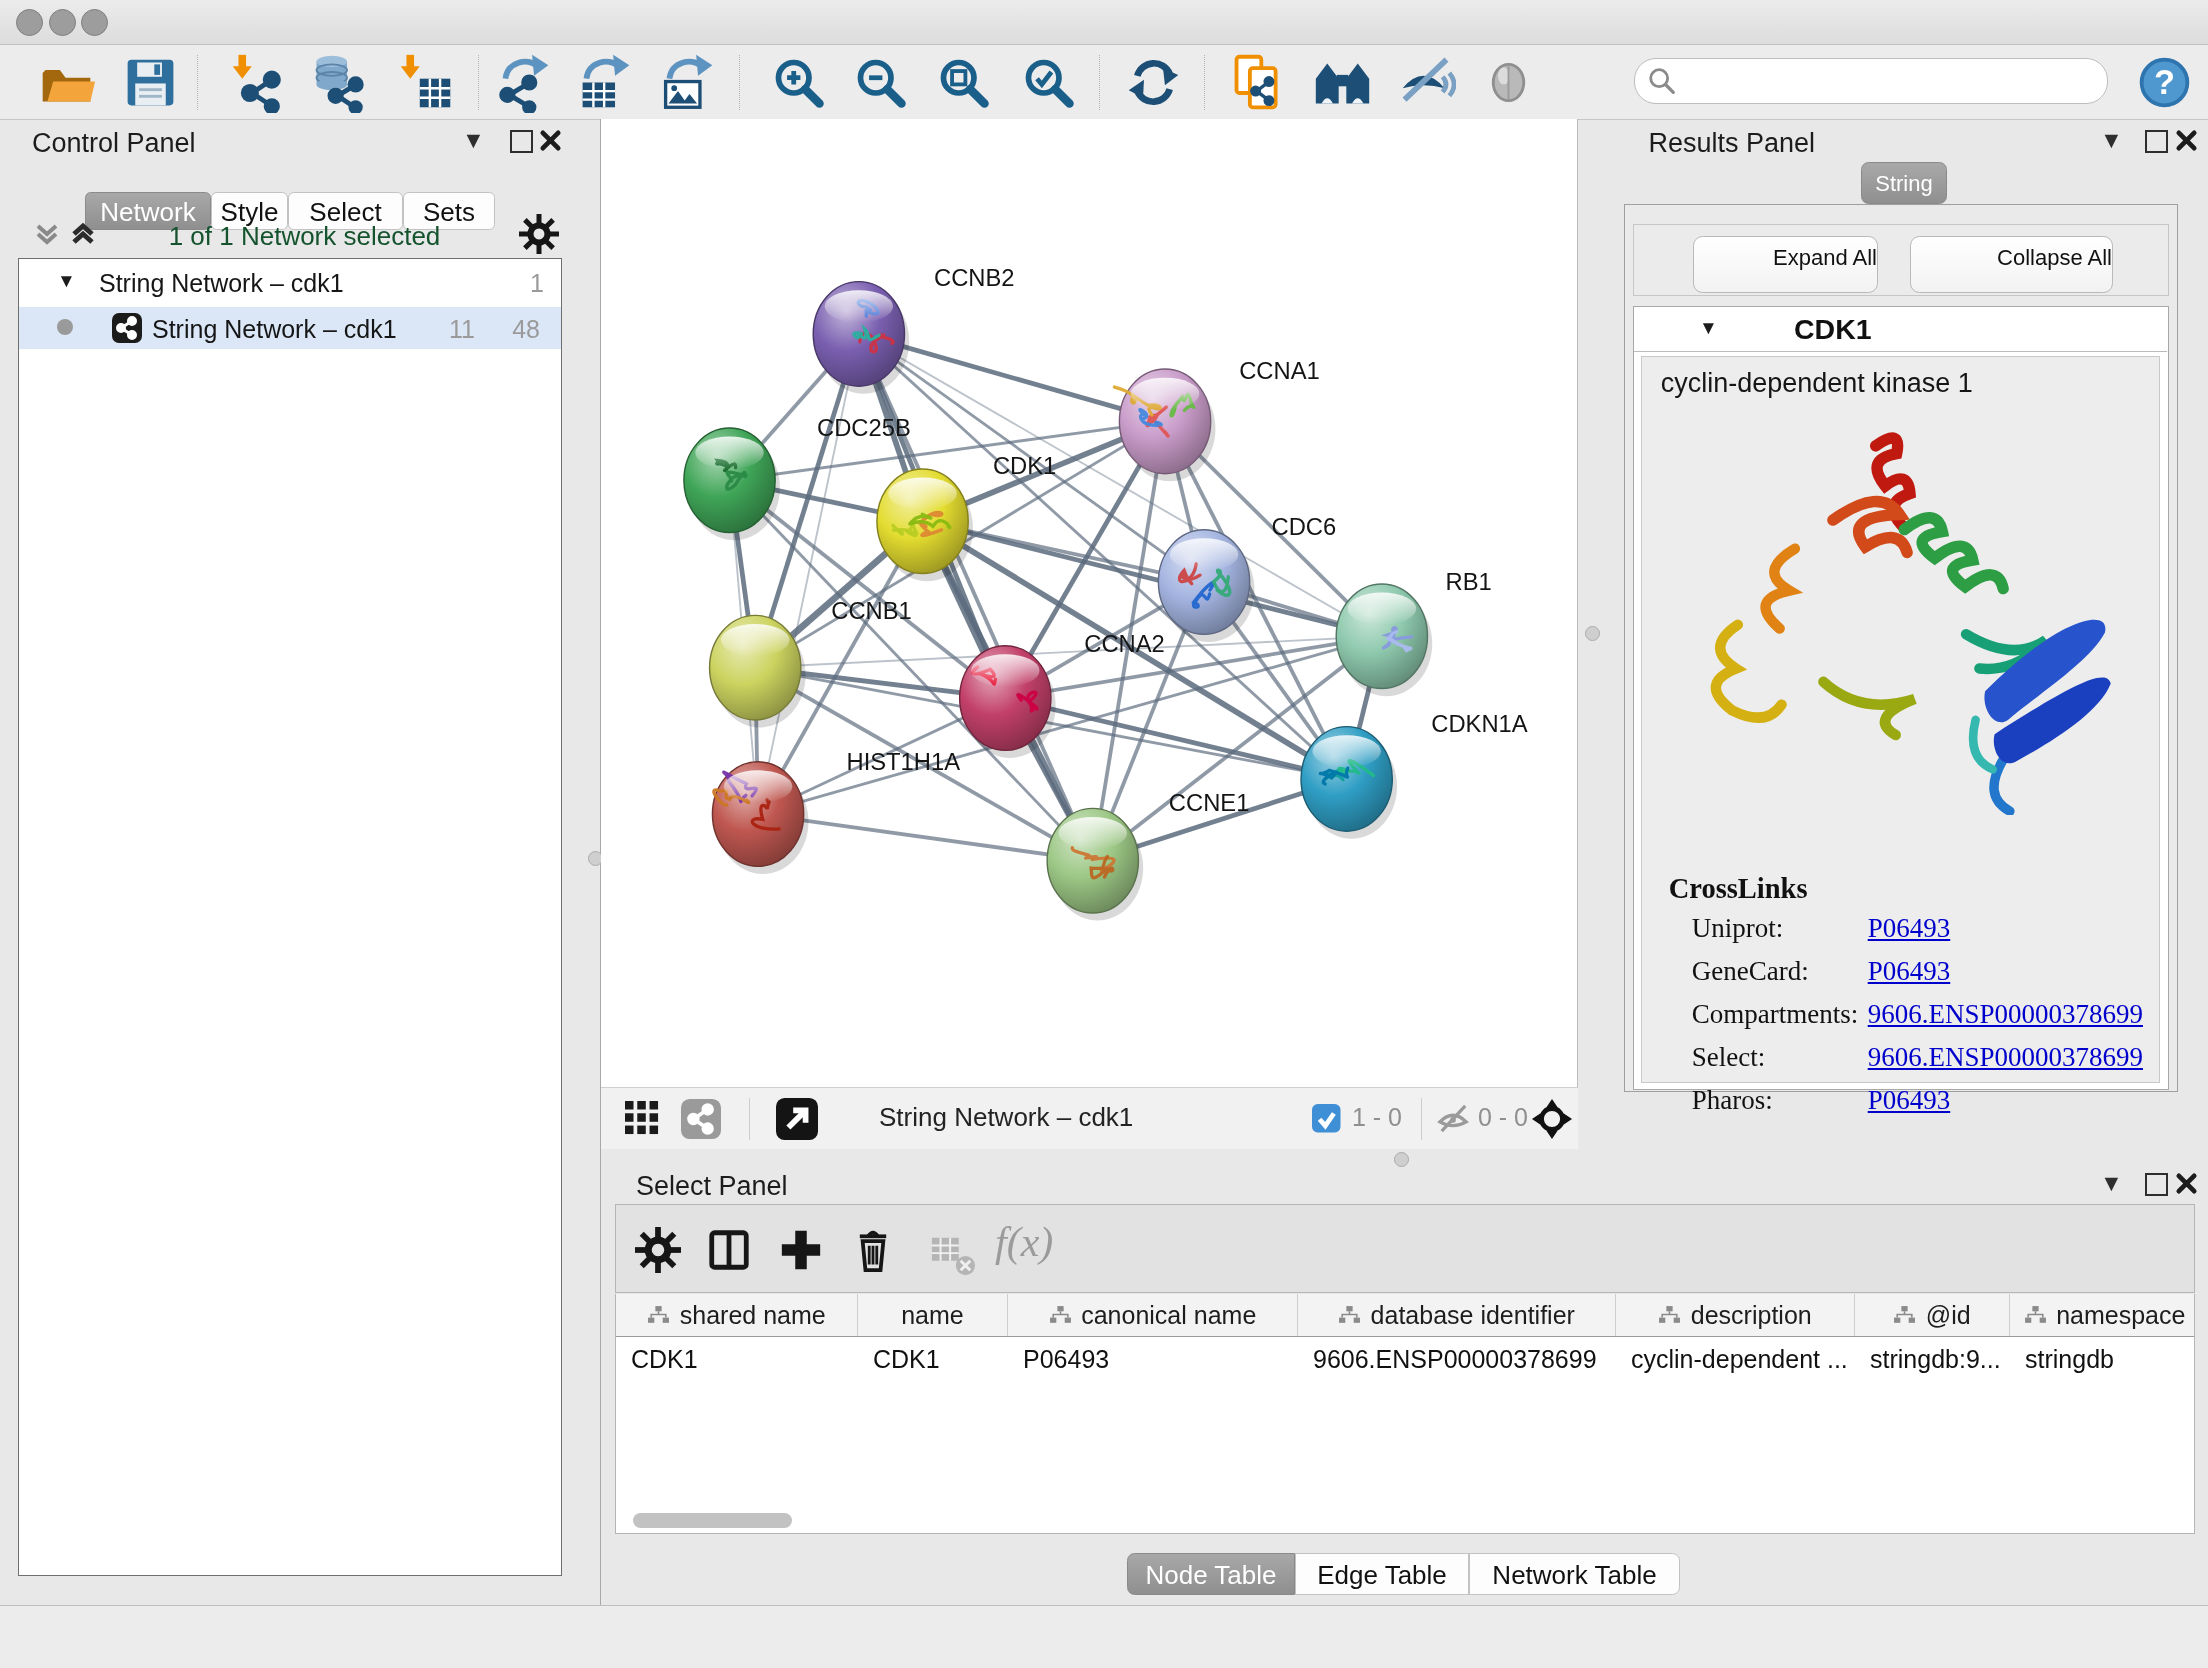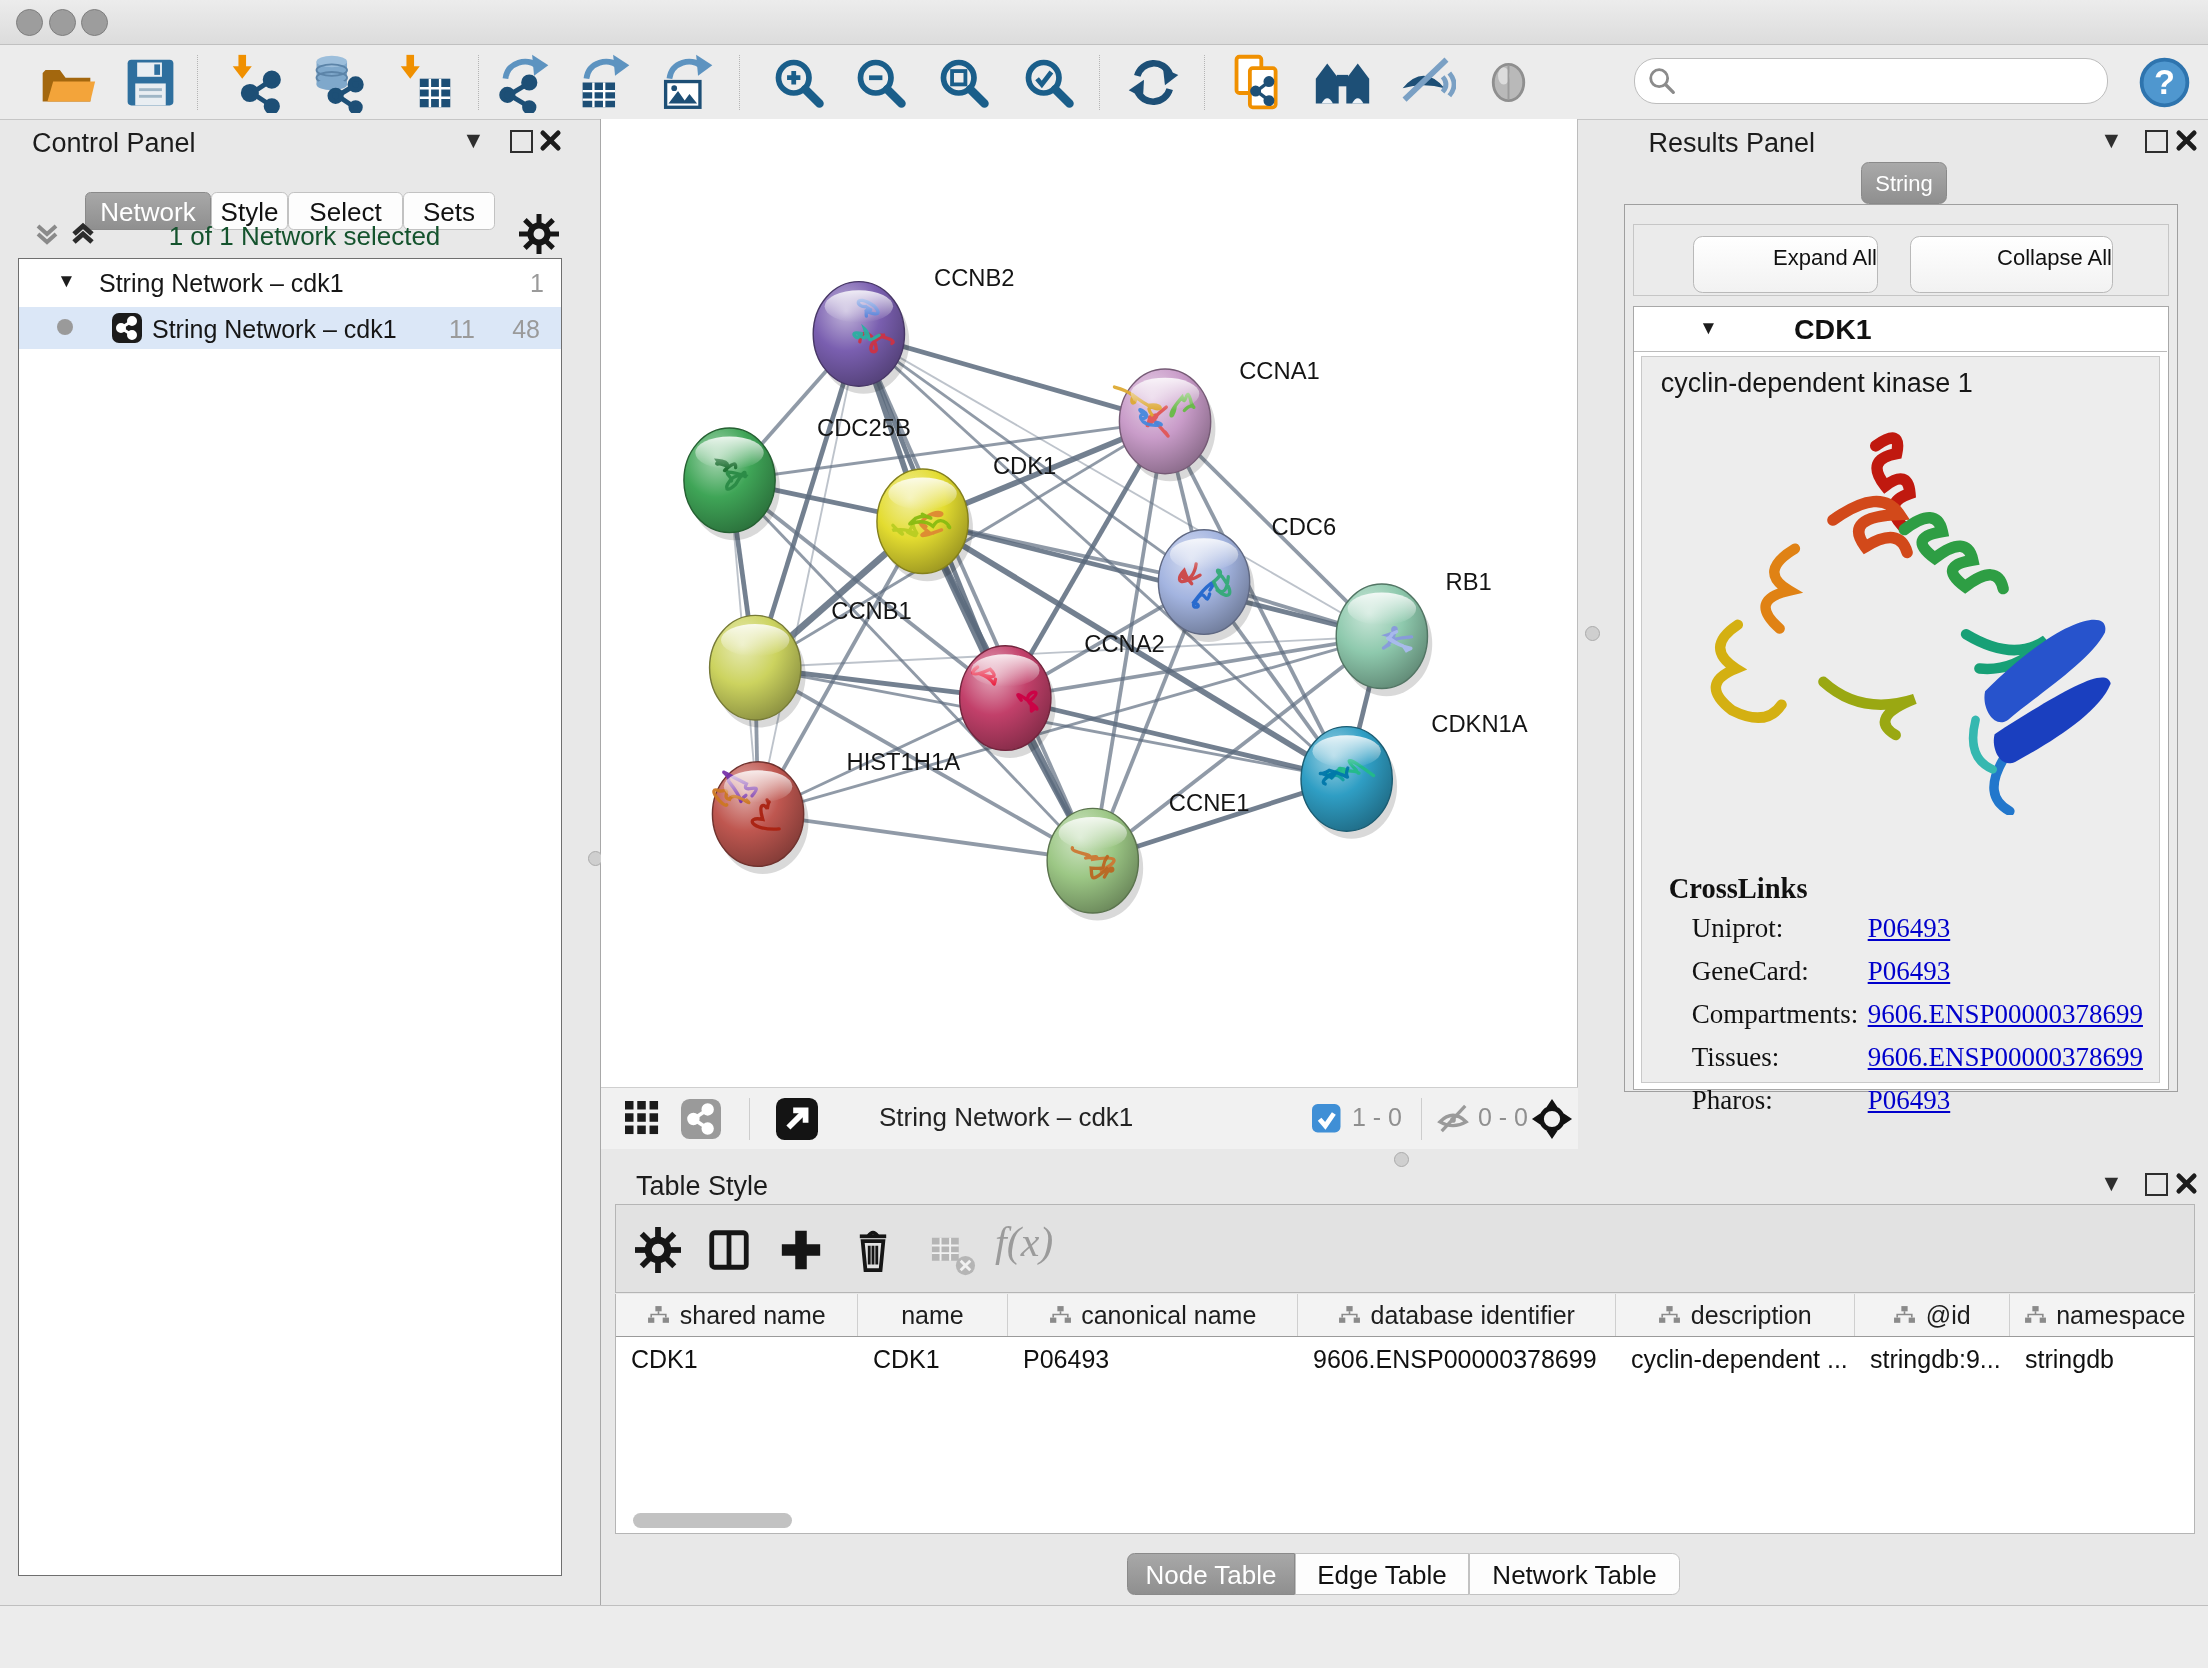--- a/index.html
+++ b/index.html
@@ -584,28 +584,28 @@
         <path d="M310 330 q-10 40 18 52" stroke="#35b8b0" stroke-width="9"></path>
       </g>
       <path d="M320 300 C400 220 452 212 446 238 C430 268 380 300 344 330 C330 340 316 318 320 300 Z" fill="#2753cc"></path>
       <path d="M330 345 C400 300 448 272 452 292 C440 322 392 352 352 374 C336 382 326 360 330 345 Z" fill="#1a3fbf"></path>
     </svg>
     <div class="abs" style="left:27px;top:516px;font-family:'Liberation Serif',serif;font-size:28.5px;font-weight:bold;color:#111">CrossLinks</div>
     <div id="crosslinks" class="abs" style="left:50px;top:556px;width:457px">
         <div style="position: relative; height: 43px;"><span class="xl-label">Uniprot:</span><a class="xl-link" style="position: absolute; left: 176px; top: 0px;">P06493</a></div>
         <div style="position: relative; height: 43px;"><span class="xl-label">GeneCard:</span><a class="xl-link" style="position: absolute; left: 176px; top: 0px;">P06493</a></div>
         <div style="position: relative; height: 43px;"><span class="xl-label">Compartments:</span><a class="xl-link" style="position: absolute; left: 176px; top: 0px;">9606.ENSP00000378699</a></div>
-        <div style="position: relative; height: 43px;"><span class="xl-label">Tissues:</span><a class="xl-link" style="position: absolute; left: 176px; top: 0px;">9606.ENSP00000378699</a></div>
+        <div style="position: relative; height: 43px;"><span class="xl-label">Select:</span><a class="xl-link" style="position: absolute; left: 176px; top: 0px;">9606.ENSP00000378699</a></div>
         <div style="position: relative; height: 43px;"><span class="xl-label">Pharos:</span><a class="xl-link" style="position: absolute; left: 176px; top: 0px;">P06493</a></div>
       </div>
   </div>
 </div>
 
 <div class="abs" style="left:601px;top:1169px;width:1607px;height:35px">
-  <div class="abs paneltitle" style="left:35px;top:1.9px">Table Style</div>
+  <div class="abs paneltitle" style="left:35px;top:1.9px">Select Panel</div>
   <span class="abs panicon" style="left:1499px;top:1px">▼</span>
   <div class="abs" style="left:1544px;top:3.8px;width:19px;height:19px;border:2.9px solid #2e2e2e"></div>
   <svg class="abs" style="left:1574px;top:2.9px" width="23" height="23" viewBox="0 0 24 24">
       <path d="M4 4 L20 20 M20 4 L4 20" stroke="#1c1c1c" stroke-width="5" stroke-linecap="round"></path>
     </svg>
 </div>
 <div class="abs tpbar">
   <svg class="abs" style="left:19px;top:22px" width="46" height="46" viewBox="0 0 48 48">
       <g fill="#161616">
         <path fill-rule="evenodd" d="M24 10 a14 14 0 1 0 0.01 0 Z M24 17.5 a6.5 6.5 0 1 1 -0.01 0 Z"></path>

